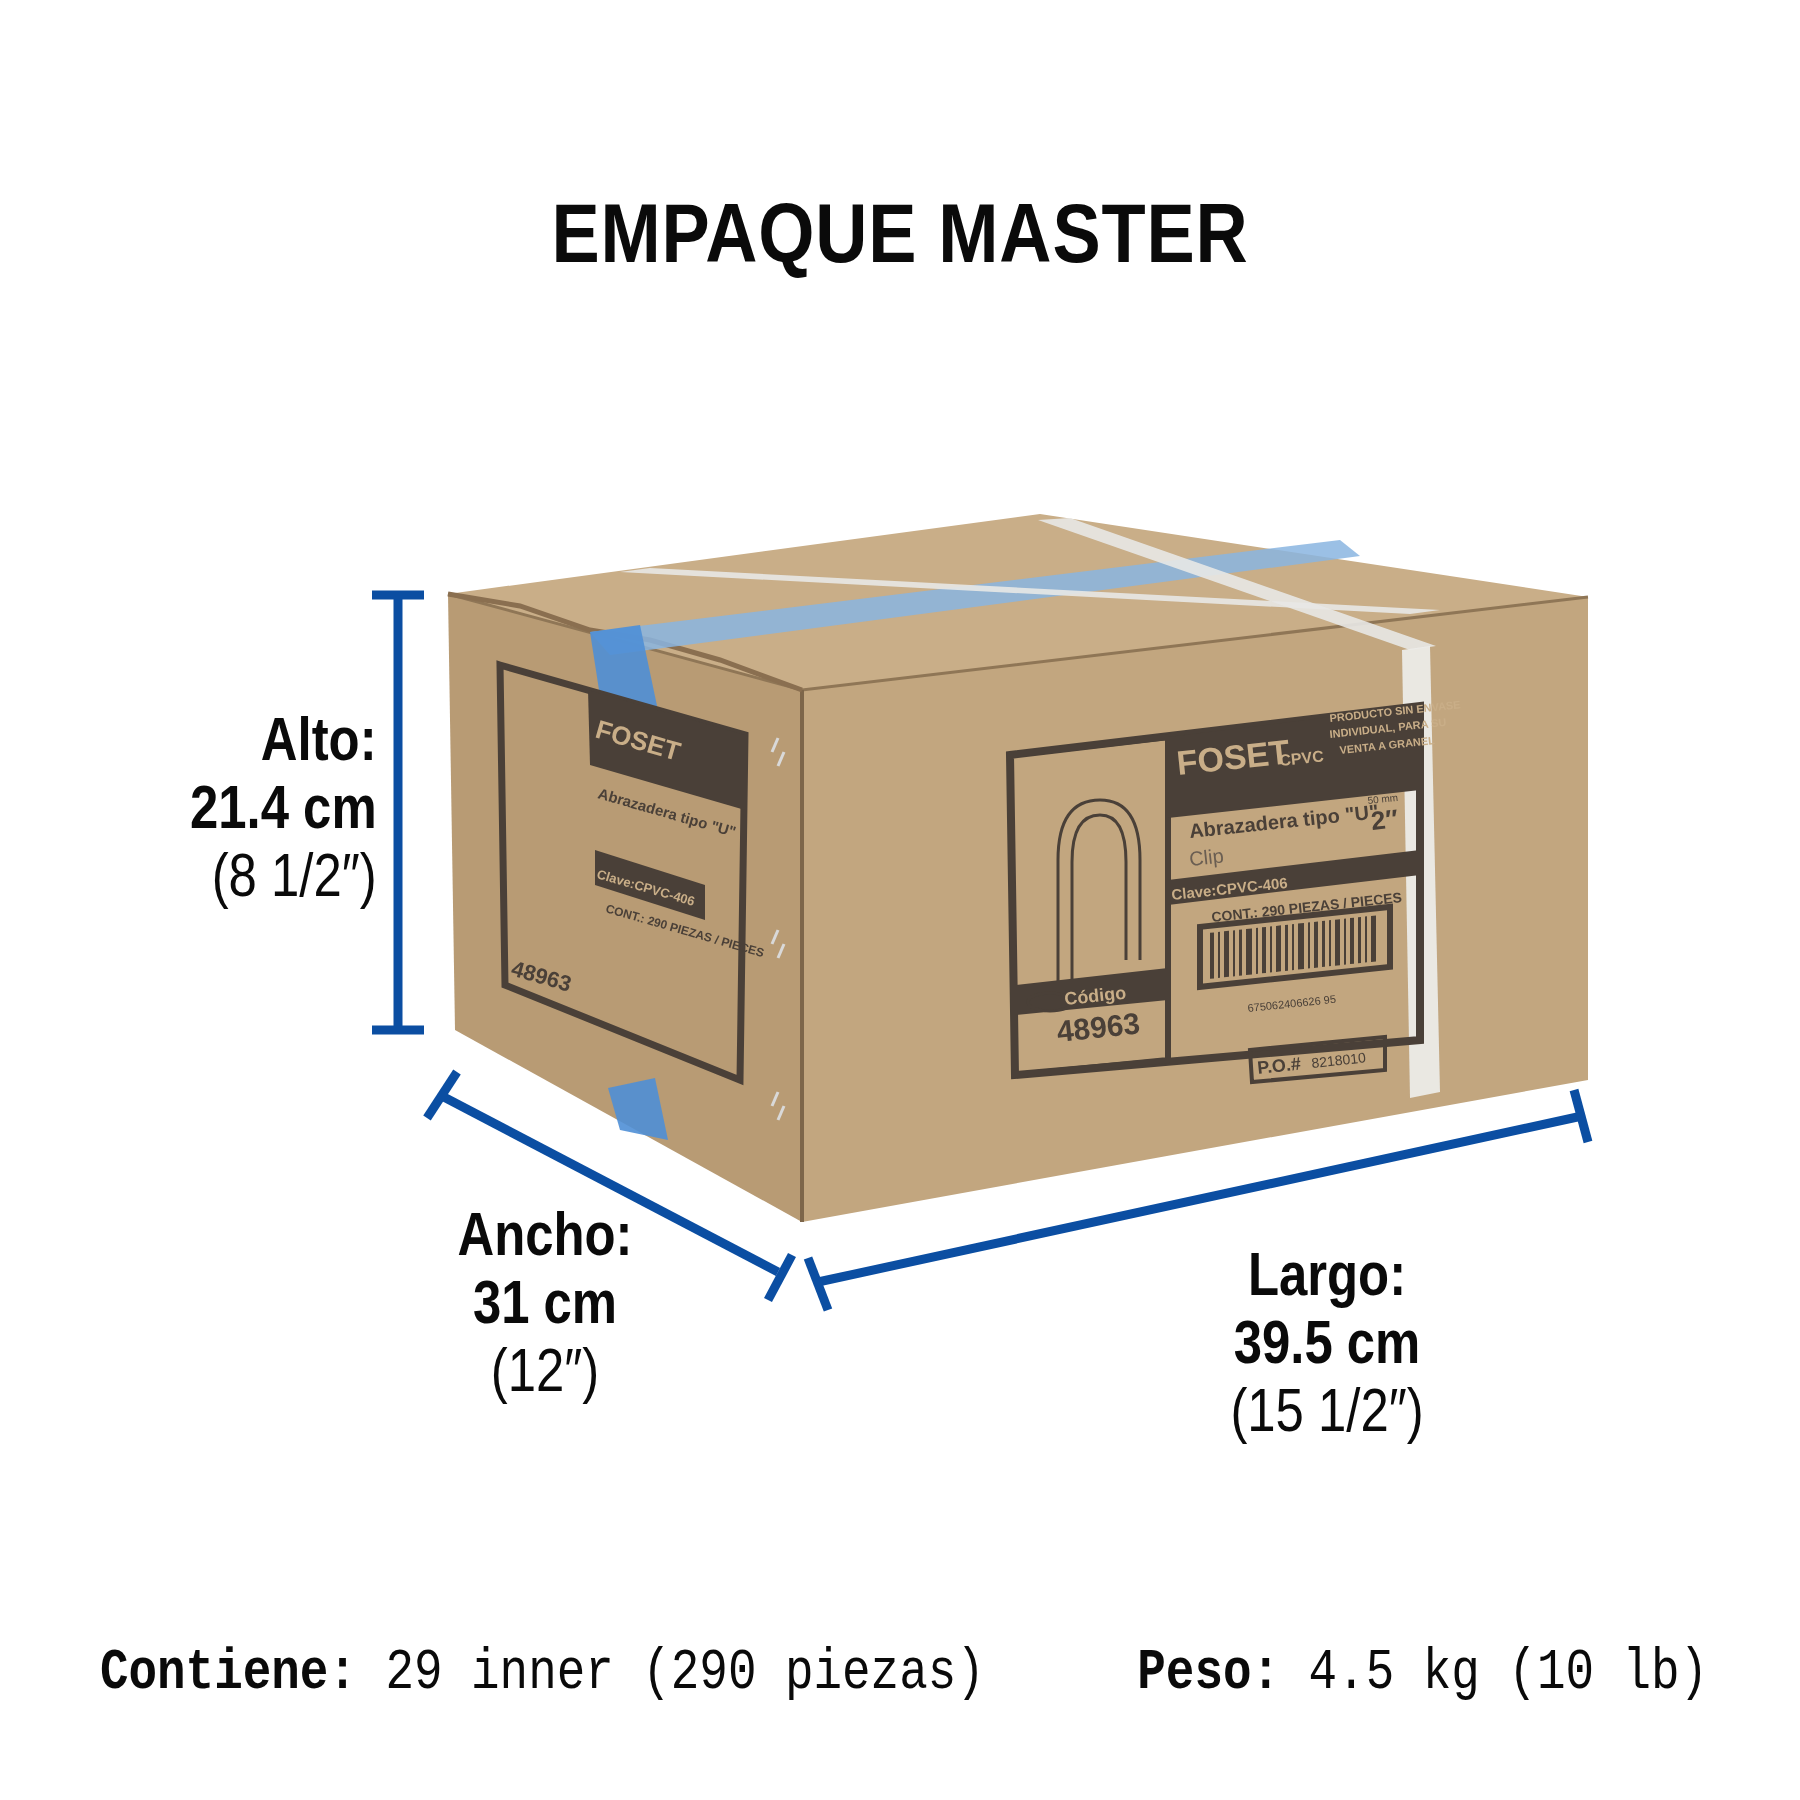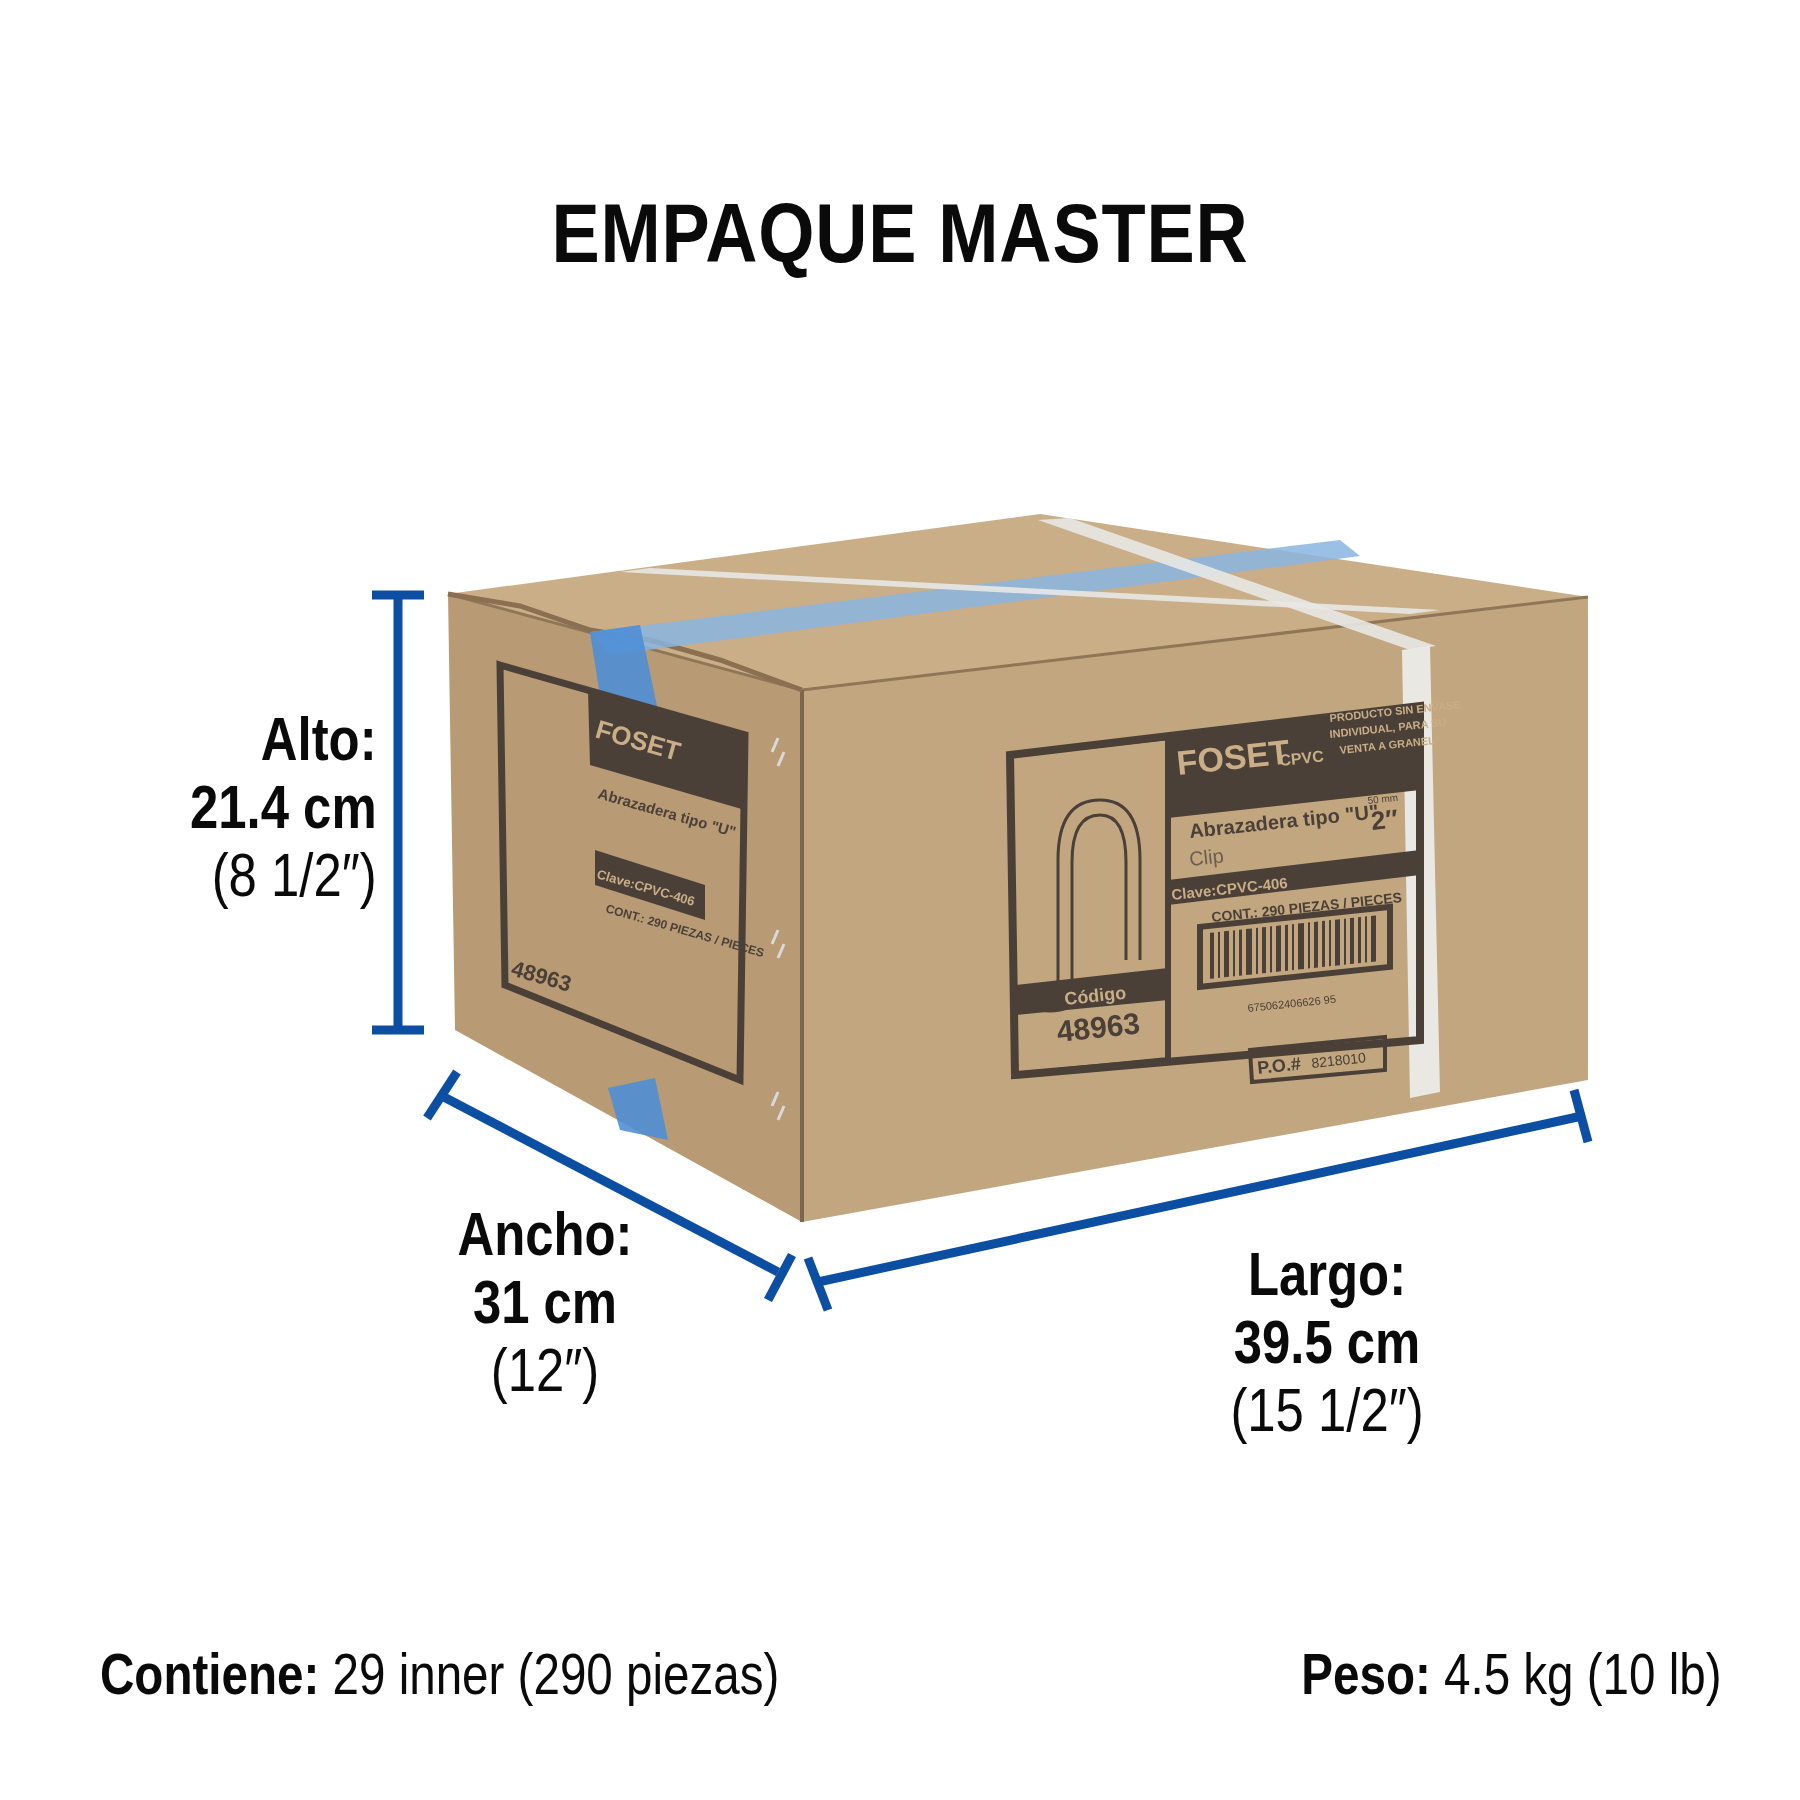--- a/index.html
+++ b/index.html
@@ -6,21 +6,21 @@
     body { width: 1800px; height: 1800px; position: relative; overflow: hidden;
            font-family: "Liberation Sans", sans-serif; color: #0a0a0a; }
     .abs { position: absolute; }
     .title { left: 0; width: 1800px; top: 185px; text-align: center;
              font-size: 84px; font-weight: 700; letter-spacing: 1px;
              transform: scaleX(0.86); transform-origin: 900px 0; }
     .dim { text-align: center; font-weight: 700; line-height: 1.1; }
     .dim .lbl, .dim .cm { font-size: 62px; display: block; }
     .dim .inch { font-size: 62px; font-weight: 400; display: block; }
     .dim-inner { transform: scaleX(0.82); }
-    .footer { top: 1640px; font-size: 58px; white-space: nowrap; }
+    .footer { top: 1640px; font-size: 58px; white-space: nowrap; font-family: Liberation Mono, monospace; }
     .footer .k { font-weight: 700; }
     .footer .v { font-weight: 400; }
     .footer-inner { display: inline-block; transform: scaleX(0.82); }
     svg { position: absolute; left: 0; top: 0; }
     .box-text { font-family: "Liberation Sans", sans-serif; }
   </style>
 </head>
 <body>
 
 <div class="abs title">EMPAQUE MASTER</div>
@@ -167,18 +167,18 @@
   </div>
 </div>
 
 <div class="abs footer" style="left:100px;">
   <span class="footer-inner" style="transform-origin: 0 0;">
     <span class="k">Contiene:</span>
     <span class="v">29 inner (290 piezas)</span>
   </span>
 </div>
 
-<div class="abs footer" style="right:78px; text-align:center;">
+<div class="abs footer" style="right:92px; text-align:center;">
   <span class="footer-inner" style="transform-origin: 100% 0;">
     <span class="k">Peso:</span>
     <span class="v">4.5 kg (10 lb)</span>
   </span>
 </div>
 
 </body></html>

